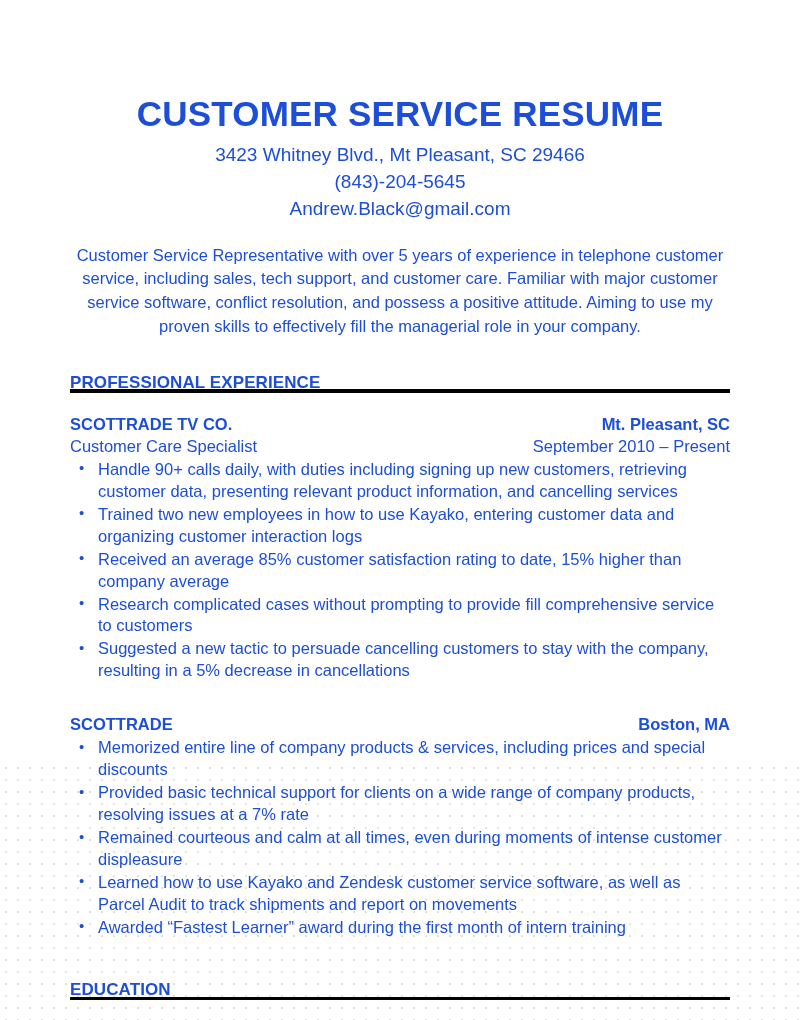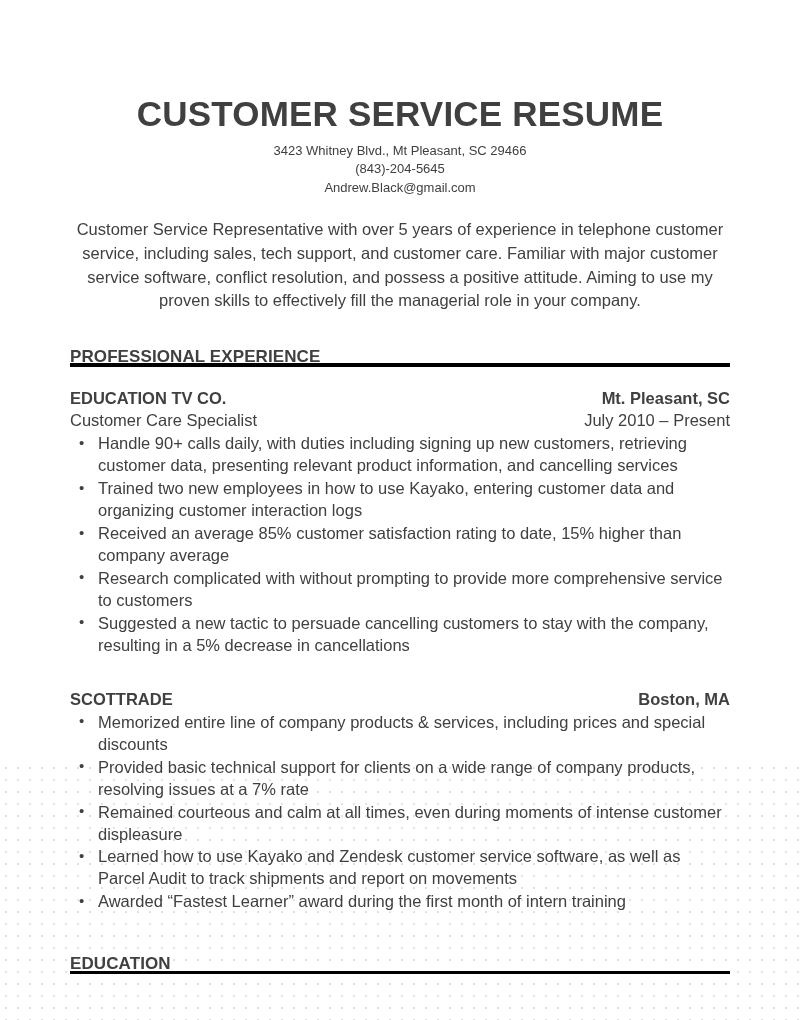--- a/index.html
+++ b/index.html
@@ -8,21 +8,21 @@
     background: #ffffff;
   }
 
   #page {
     position: relative;
     width: 800px;
     height: 1020px;
     background: #ffffff;
     overflow: hidden;
     font-family: "Liberation Sans", sans-serif;
-    color: #404040;
+    color: #1d4ed8;
     -webkit-font-smoothing: antialiased;
   }
 
   
   #scan-texture {
     position: absolute;
     left: 0;
     right: 0;
     top: 762px;
     bottom: 0;
@@ -48,21 +48,21 @@
     padding-top: 96px;
     text-align: center;
     font-size: 35px;
     font-weight: bold;
     letter-spacing: 0.2px;
     line-height: 1.05;
   }
 
   .contact-block {
     text-align: center;
-    font-size: 13px;
+    font-size: 19px;
     line-height: 1.42;
     margin-top: 9px;
   }
   .contact-line { display: block; }
 
   .summary {
     margin: 21px 0 0 0;
     text-align: center;
     font-size: 16.5px;
     line-height: 1.44;
@@ -157,32 +157,32 @@
     <p class="summary">Customer Service Representative with over 5 years of experience in telephone customer service, including sales, tech support, and customer care. Familiar with major customer service software, conflict resolution, and possess a positive attitude. Aiming to use my proven skills to effectively fill the managerial role in your company.</p>
 
     <div class="section">
       <div class="section-heading">
         <span>PROFESSIONAL EXPERIENCE</span>
         <span class="rule"></span>
       </div>
 
       <div class="entry">
         <div class="entry-row primary">
-          <span class="entry-left">EDUCATION TV CO.</span>
+          <span class="entry-left">SCOTTRADE TV CO.</span>
           <span class="entry-right">Mt. Pleasant, SC</span>
         </div>
         <div class="entry-row secondary">
           <span class="entry-left">Customer Care Specialist</span>
-          <span class="entry-right">July 2010 – Present</span>
+          <span class="entry-right">September 2010 – Present</span>
         </div>
         <ul class="bullets">
           <li>Handle 90+ calls daily, with duties including signing up new customers, retrieving customer data, presenting relevant product information, and cancelling services</li>
           <li>Trained two new employees in how to use Kayako, entering customer data and organizing customer interaction logs</li>
           <li>Received an average 85% customer satisfaction rating to date, 15% higher than company average</li>
-          <li>Research complicated with without prompting to provide more comprehensive service to customers</li>
+          <li>Research complicated cases without prompting to provide fill comprehensive service to customers</li>
           <li>Suggested a new tactic to persuade cancelling customers to stay with the company, resulting in a 5% decrease in cancellations</li>
         </ul>
       </div>
 
       <div class="entry">
         <div class="entry-row primary">
           <span class="entry-left">SCOTTRADE</span>
           <span class="entry-right">Boston, MA</span>
         </div>
         <ul class="bullets">

